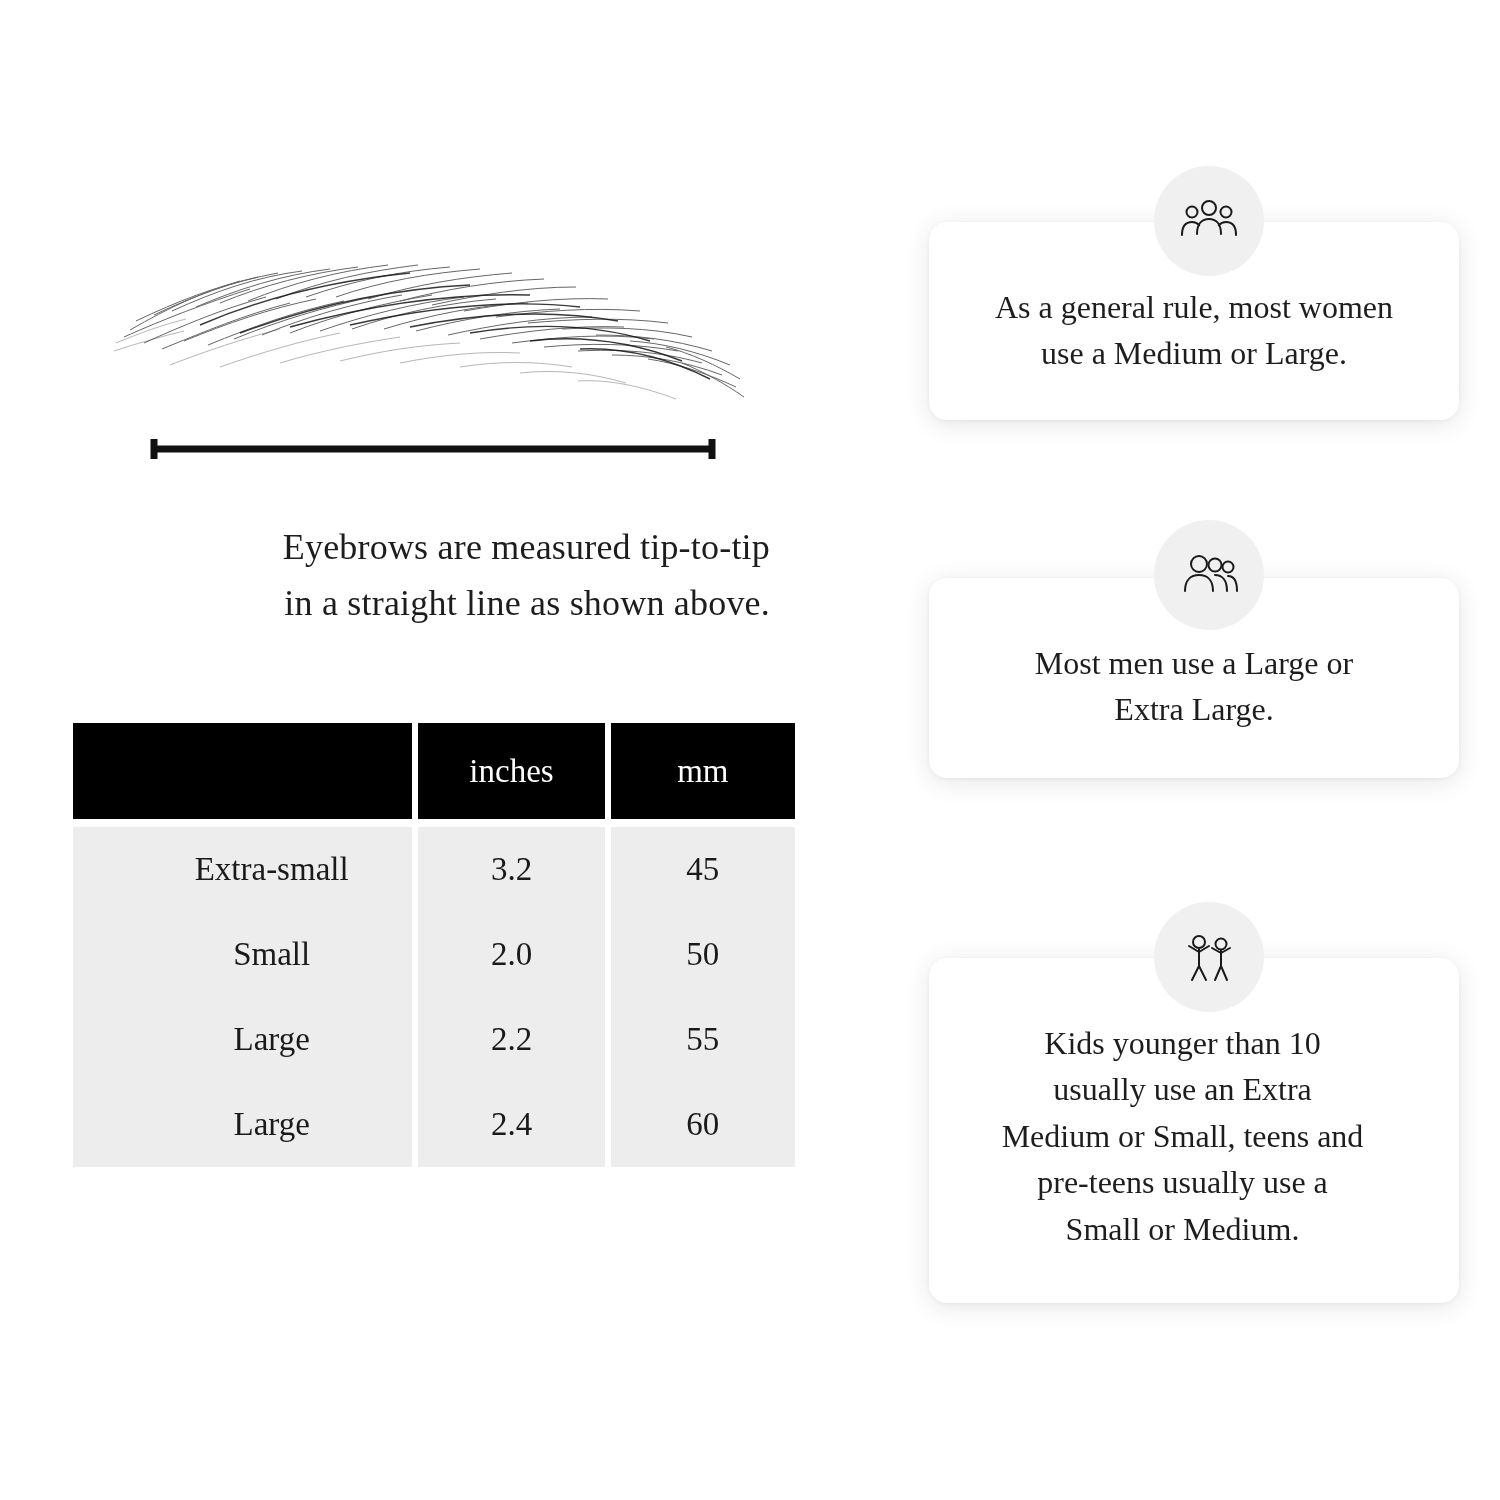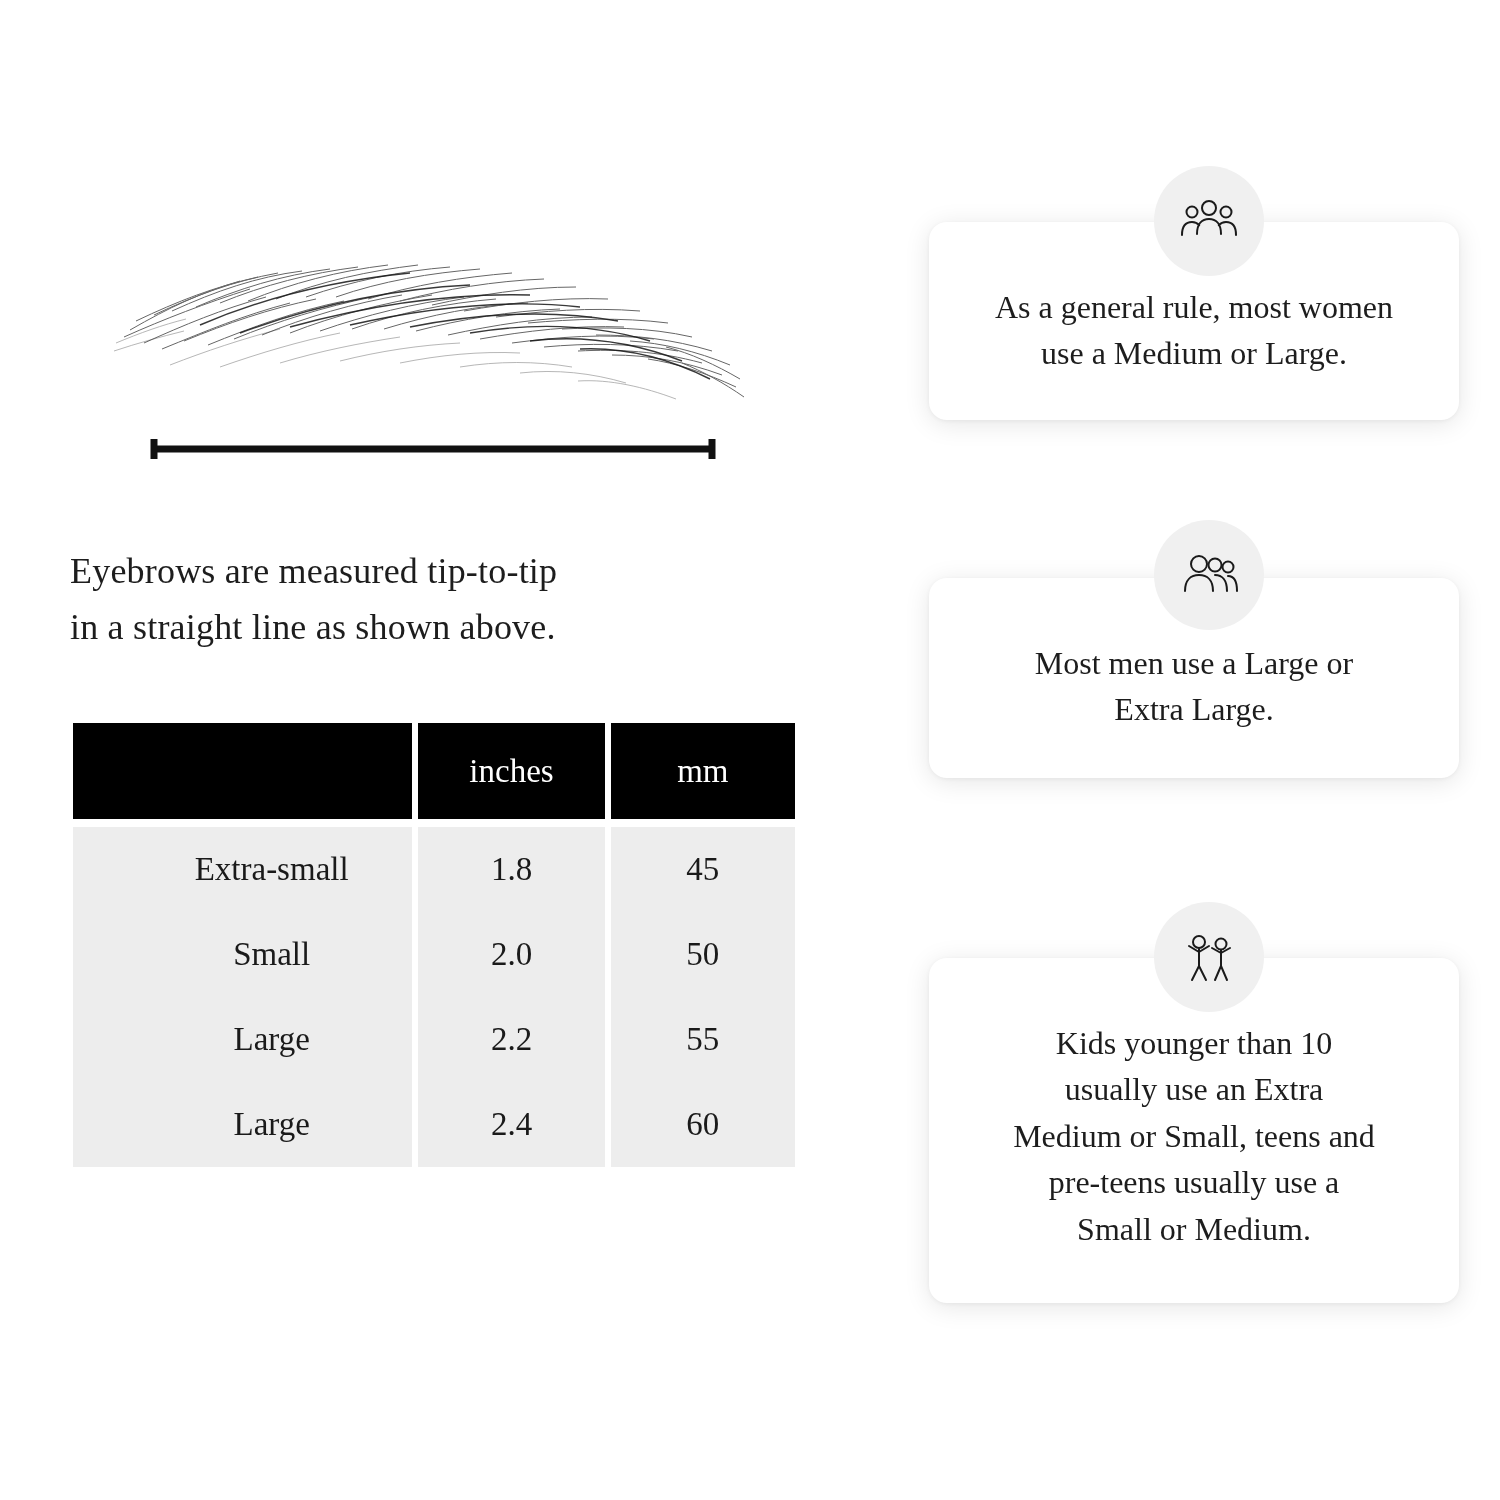--- a/index.html
+++ b/index.html
@@ -51,26 +51,25 @@
     top: 222px;
     width: 570px;
     height: 24px;
   }
 
   .caption {
     position: absolute;
     left: 70px;
     top: 520px;
     width: 700px;
-    text-align: left;
+    text-align: right;
     font-size: 36px;
     line-height: 1.55;
     color: #1d1d1d;
     letter-spacing: 0.2px;
-    margin-top: 24px;
   }
 
   
   .size-table {
     position: absolute;
     left: 73px;
     top: 723px;
     width: 722px;
     border-collapse: separate;
     border-spacing: 0;
@@ -131,21 +130,21 @@
     box-shadow: 0 4px 26px rgba(0,0,0,0.10), 0 1px 4px rgba(0,0,0,0.05);
     box-sizing: border-box;
     padding: 62px 34px 34px 34px;
     text-align: center;
     font-size: 32px;
     line-height: 1.45;
     color: #1d1d1d;
   }
   .note-card.card-1 { top: 222px; min-height: 198px; }
   .note-card.card-2 { top: 578px; min-height: 200px; }
-  .note-card.card-3 { top: 958px; min-height: 345px; }
+  .note-card.card-3 { top: 958px; min-height: 345px; padding-left: 11px; }
 
   .icon-badge {
     position: absolute;
     left: 50%;
     transform: translateX(-50%);
     width: 110px;
     height: 110px;
     border-radius: 50%;
     background: #f0f0f0;
     display: flex;
@@ -258,21 +257,21 @@
         <tr class="head-gap">
           <td></td>
             <td class="spacer-col"></td>
           <td></td>
             <td class="spacer-col"></td>
           <td></td>
         </tr>
         <tr>
           <td class="name">Extra-small</td>
           <td class="spacer-col"></td>
-          <td class="num">1.8</td>
+          <td class="num">3.2</td>
           <td class="spacer-col"></td>
           <td class="num">45</td>
         </tr>
         <tr>
           <td class="name">Small</td>
           <td class="spacer-col"></td>
           <td class="num">2.0</td>
           <td class="spacer-col"></td>
           <td class="num">50</td>
         </tr>

